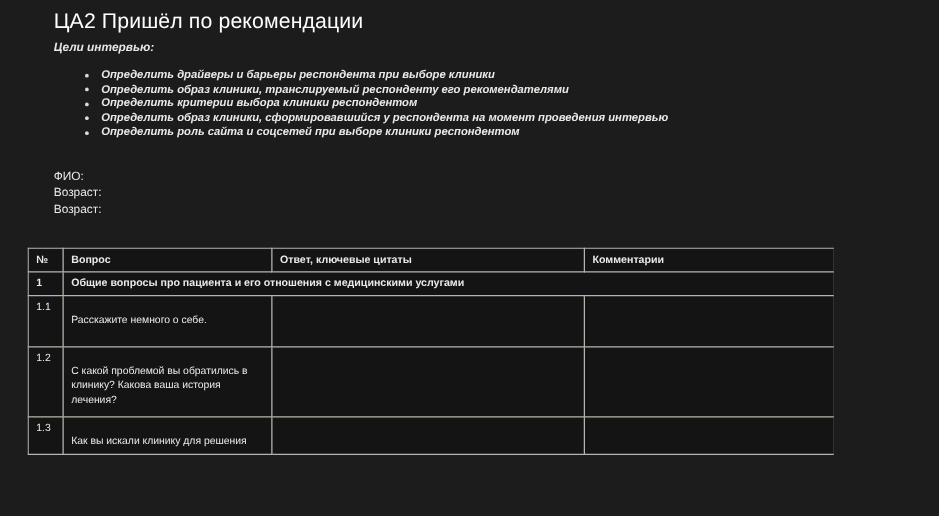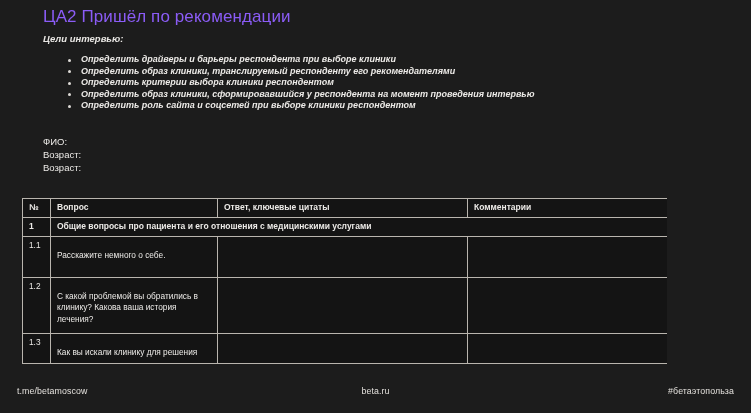--- a/index.html
+++ b/index.html
@@ -23,21 +23,21 @@
   }
 
   
   .title {
     position: absolute;
     left: 43px;
     top: 7px;
     font-size: 17px;
     font-weight: 400;
     letter-spacing: 0.1px;
-    color: #8b5cf6;
+    color: #ffffff;
     white-space: nowrap;
   }
 
   .goals-label {
     position: absolute;
     left: 43px;
     top: 33px;
     font-size: 9.5px;
     font-style: italic;
     font-weight: 700;
@@ -241,19 +241,14 @@
           <td>
             <span class="q-text">Как вы искали клинику для решения</span>
           </td>
           <td></td>
           <td></td>
         </tr>
       </tbody>
     </table>
   </div>
 
-  <div class="footer">
-    <div class="footer-item f-left">t.me/betamoscow</div>
-    <div class="footer-item f-center">beta.ru</div>
-    <div class="footer-item f-right">#бетаэтопольза</div>
-  </div>
 
 </div>
 
 </body></html>

